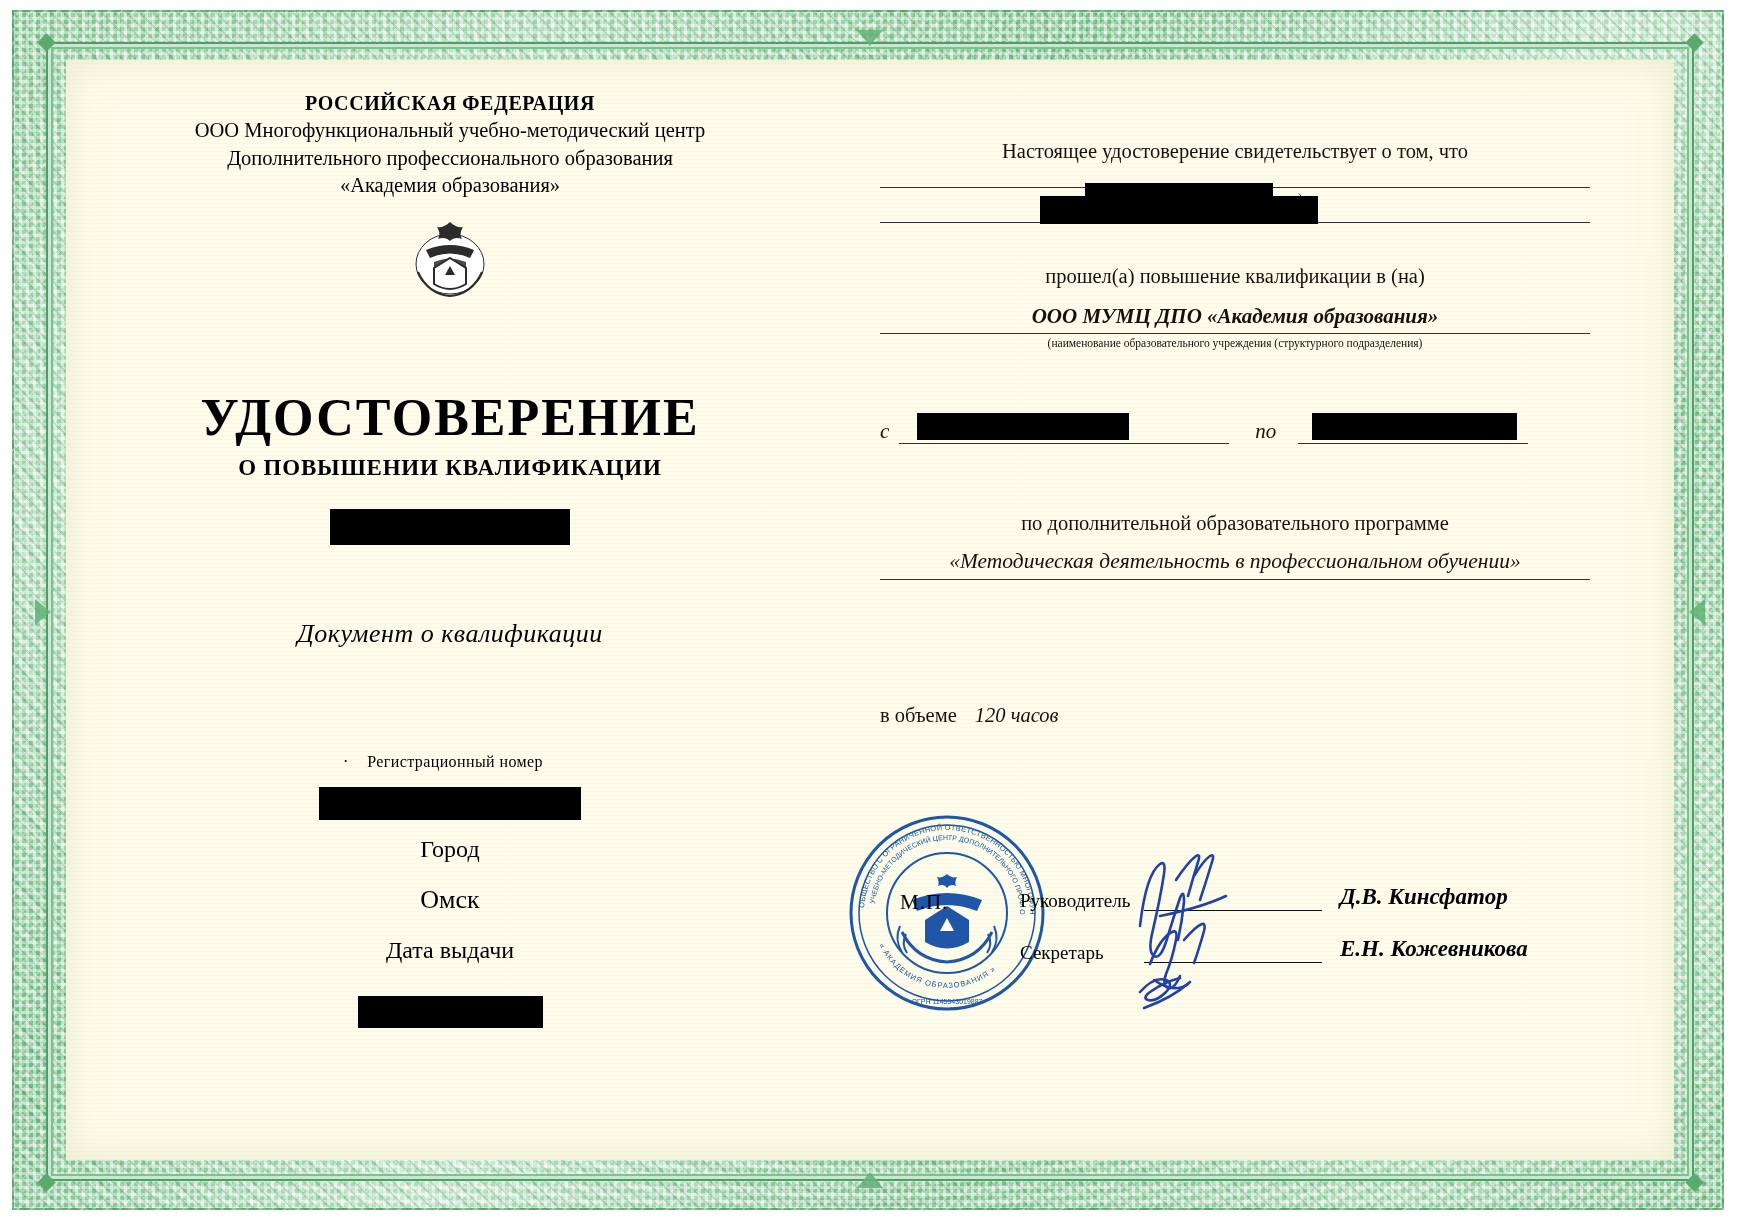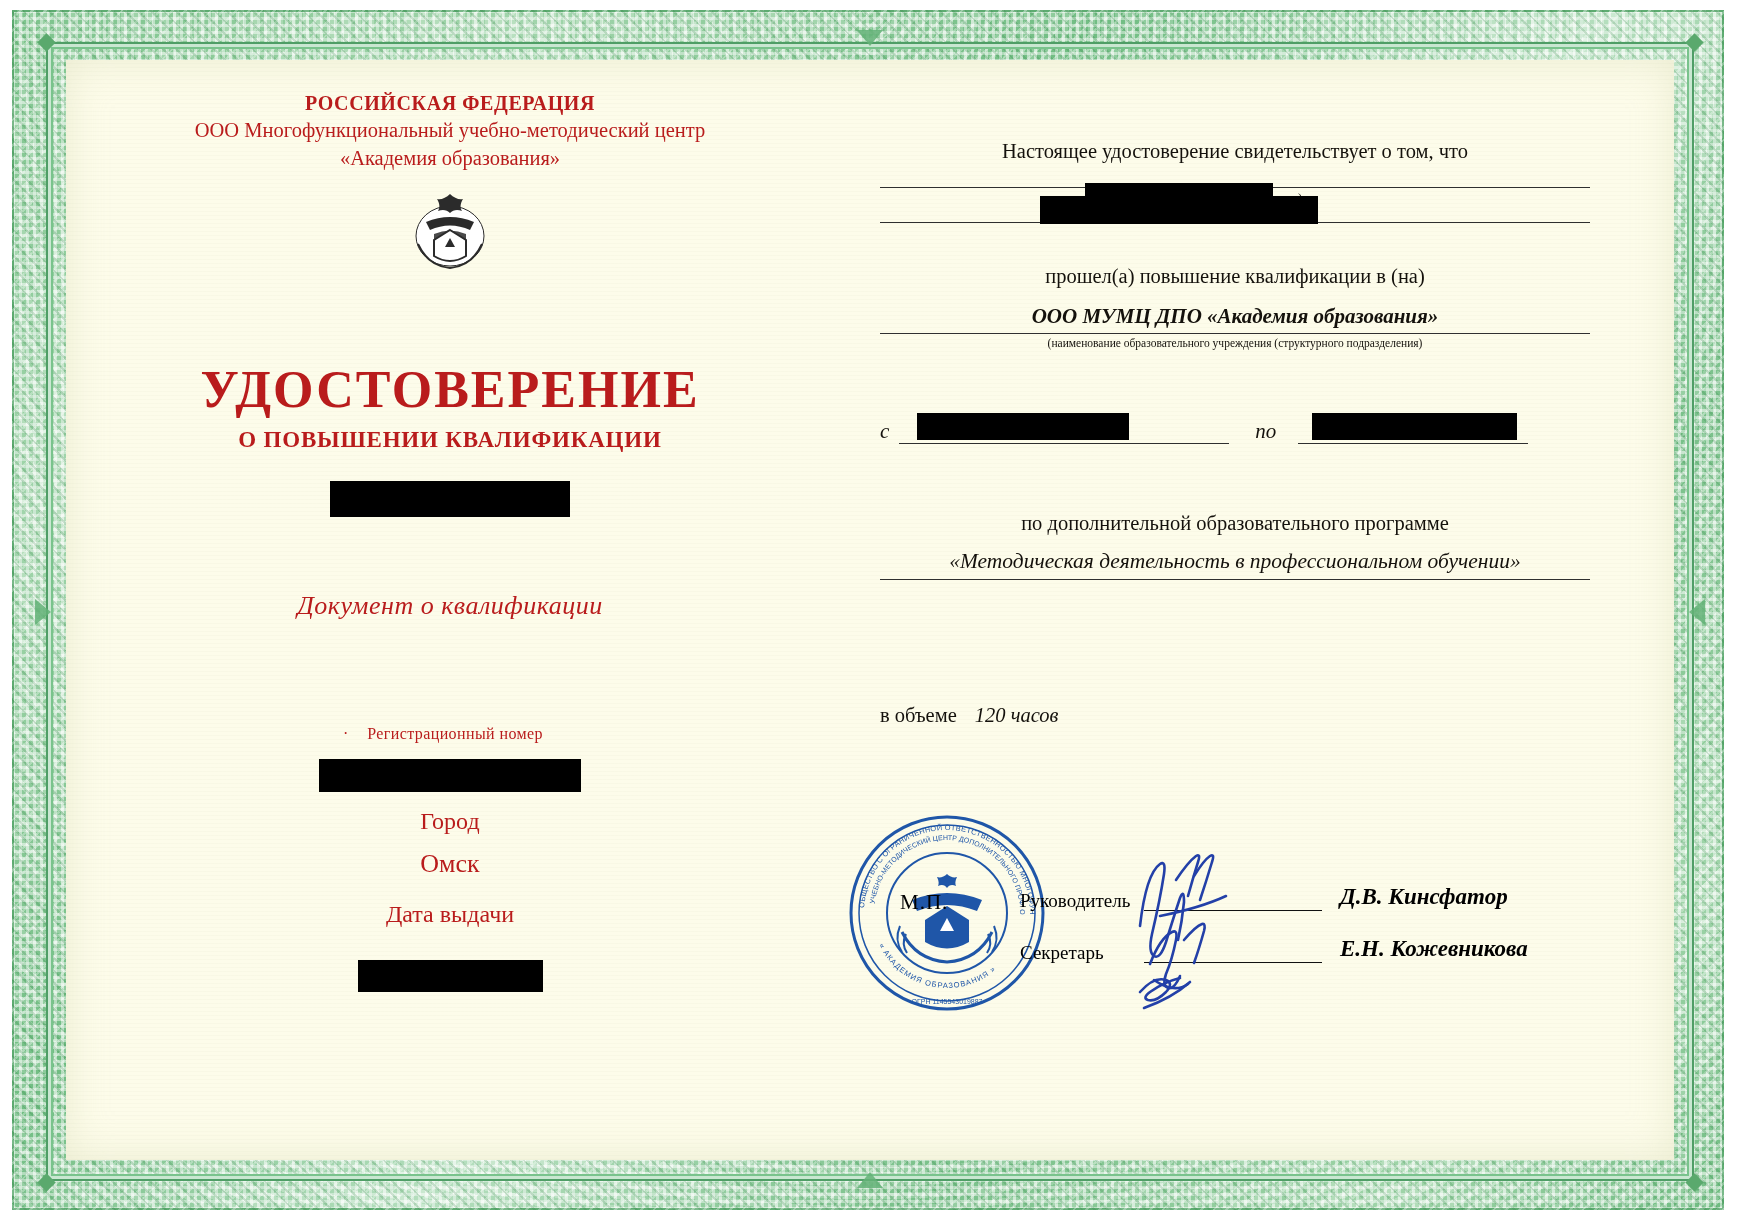--- a/index.html
+++ b/index.html
@@ -81,21 +81,21 @@
     clip-path: polygon(50% 0, 100% 100%, 0 100%);
     opacity: .85;
   }
 
   
   .left-col {
     position: absolute;
     left: 120px; top: 52px;
     width: 660px;
     text-align: center;
-    color: #b91c1c;
+    color: #000000;
   }
   .org-block { margin-top: 38px; line-height: 1.35; }
   .org-country {
     font-size: 20px;
     font-weight: bold;
     letter-spacing: .6px;
   }
   .org-line { font-size: 20.5px; }
   .emblem {
     margin: 14px auto 0;
@@ -129,21 +129,21 @@
     letter-spacing: .5px;
   }
   .reg-label {
     margin-top: 104px;
     font-size: 16px;
     letter-spacing: .4px;
   }
   .reg-label .dash { position: relative; left: -14px; }
   .r2 { width: 262px; height: 33px; margin-top: 16px; }
   .city-label { margin-top: 16px; font-size: 24px; }
-  .city-value { margin-top: 14px; font-size: 26px; }
+  .city-value { margin-top: 22px; font-size: 26px; }
   .date-label { margin-top: 22px; font-size: 24px; }
   .r3 { width: 185px; height: 32px; margin-top: 32px; }
 
   
   .right-col {
     position: absolute;
     left: 880px; top: 52px;
     width: 710px;
     color: #14110c;
   }
@@ -283,20 +283,21 @@
   <div class="ornament-mid" style="left:30px; top:604px; transform:rotate(90deg);"></div>
   <div class="ornament-mid" style="left:1684px; top:604px; transform:rotate(-90deg);"></div>
 
   <div class="paper"></div>
 
   <div class="left-col">
 
     <div class="org-block">
       <div class="org-country">РОССИЙСКАЯ ФЕДЕРАЦИЯ</div>
       <div class="org-line">ООО Многофункциональный учебно-методический центр</div>
+      <div class="org-line">Дополнительного профессионального образования</div>
       <div class="org-line">«Академия образования»</div>
     </div>
 
     <div class="emblem">
       <svg width="92" height="92" viewBox="0 0 92 92" aria-hidden="true">
         <ellipse cx="46" cy="50" rx="34" ry="30" fill="#ffffff" stroke="#2b2b2b" stroke-width="1"></ellipse>
         <g fill="#2b2b2b">
           <path d="M46 8 c-4 4 -9 6 -13 5 c3 5 3 9 1 12 c5 -2 9 -1 12 2 c3 -3 7 -4 12 -2 c-2 -3 -2 -7 1 -12 c-4 1 -9 -1 -13 -5z"></path>
           <path d="M22 36 q24 -10 48 0 l-4 8 q-20 -9 -40 0z"></path>
           <path d="M30 48 q16 -7 32 0 l0 6 q-16 -6 -32 0z" opacity=".85"></path>

